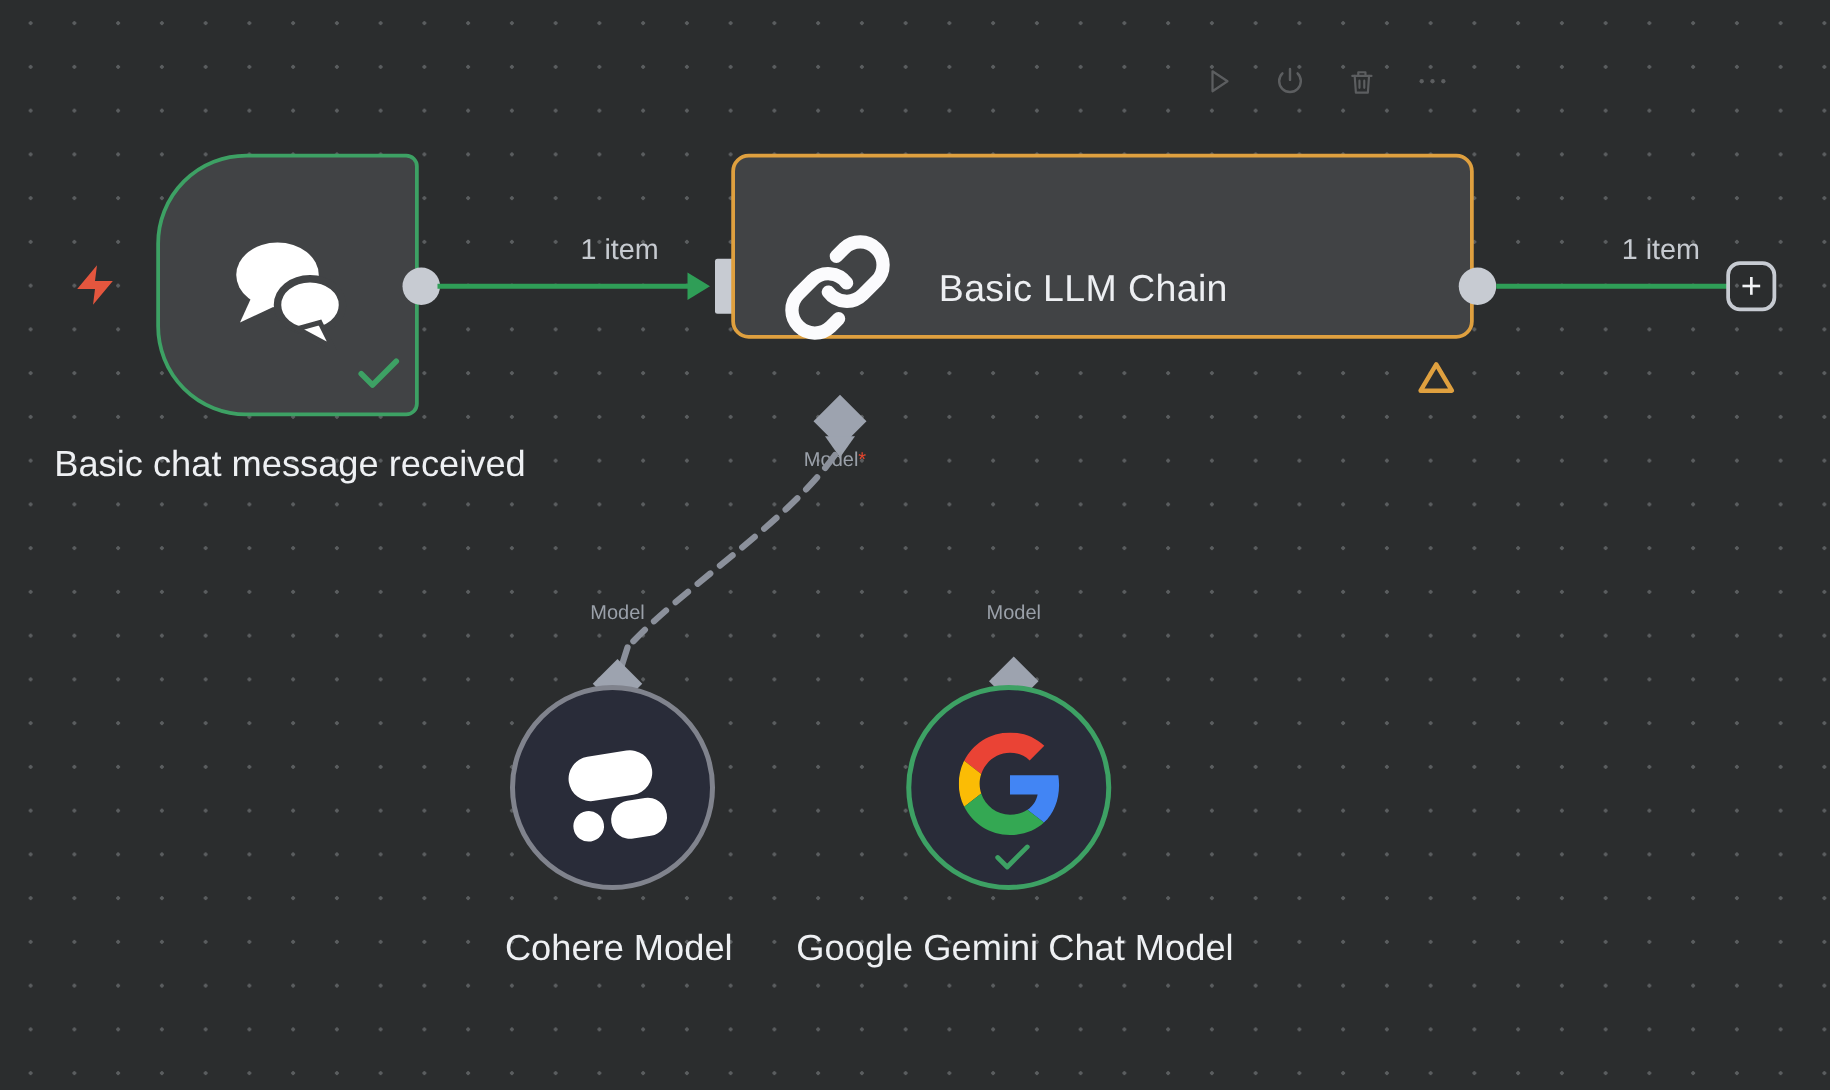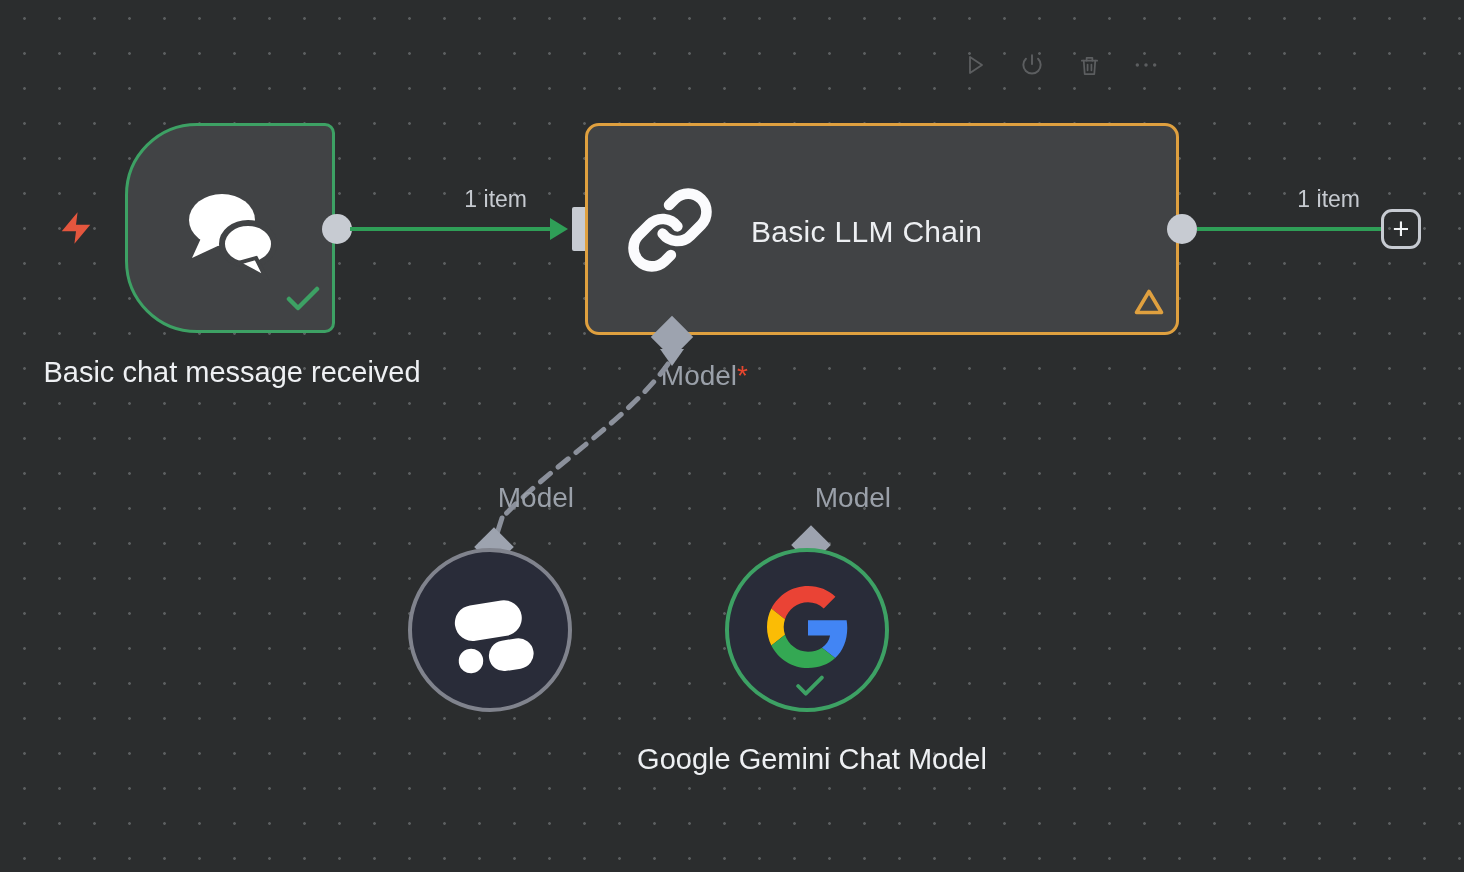--- a/index.html
+++ b/index.html
@@ -13,21 +13,21 @@
   
   .toolbar{position:absolute;left:962px;top:52px;display:flex;align-items:center;gap:31px;}
   .tb-icon{width:26px;height:26px;display:flex;align-items:center;justify-content:center;cursor:pointer;}
   .tb-icon svg{stroke:#5c5e60;fill:none;stroke-width:1.8;stroke-linecap:round;stroke-linejoin:round;}
   
   .node-rect{position:absolute;background:#414345;border:3px solid #dfa03f;border-radius:14px;box-sizing:border-box;}
   .trigger-node{position:absolute;background:#414345;border:3px solid #3da164;border-radius:72px 10px 10px 72px;box-sizing:border-box;}
   .circle-node{position:absolute;width:164px;height:164px;border-radius:50%;background:#292c39;border:4px solid;box-sizing:border-box;}
   .node-title{position:absolute;color:#edeff2;font-size:30px;font-weight:500;letter-spacing:.3px;white-space:nowrap;}
   .node-label{position:absolute;color:#eef0f3;font-size:29px;line-height:44px;text-align:center;}
-  .port-label{position:absolute;color:#9aa0a9;font-size:28px;text-align:right;width:160px;}
+  .port-label{position:absolute;color:#9aa0a9;font-size:16px;text-align:center;width:160px;}
   .req{color:#e8462e;}
   .out-circle{position:absolute;width:30px;height:30px;border-radius:50%;background:#c7cbd2;}
   .in-port{position:absolute;width:17px;height:44px;background:#c7cbd2;border-radius:2px;}
   .diamond{position:absolute;background:#9da3af;transform:rotate(45deg);}
   .conn{position:absolute;height:4px;background:#2f9e57;}
   .conn-arrow{position:absolute;width:0;height:0;border-top:11px solid transparent;border-bottom:11px solid transparent;border-left:18px solid #2f9e57;}
   .conn-label{position:absolute;color:#c6cad0;font-size:23px;text-align:right;width:130px;}
   .down-arrow{position:absolute;width:0;height:0;border-left:12px solid transparent;border-right:12px solid transparent;border-top:17px solid #9da3af;}
   .plus-btn{position:absolute;width:40px;height:40px;border:3px solid #c7cbd2;border-radius:11px;box-sizing:border-box;
     display:flex;align-items:center;justify-content:center;color:#f2f4f6;font-size:29px;font-weight:300;cursor:pointer;line-height:1;}
@@ -91,21 +91,21 @@
     </div>
   </div>
   <div class="out-circle" style="left:322px;top:214px;"></div>
   <div class="node-label" style="left:32px;top:350px;width:400px;">Basic chat message received</div>
 
   <div class="conn" style="left:350px;top:227px;width:204px;"></div>
   <div class="conn-arrow" style="left:550px;top:218px;"></div>
   <div class="conn-label" style="left:397px;top:186px;">1 item</div>
   <div class="in-port" style="left:572px;top:207px;"></div>
 
-  <div class="node-rect" style="left:585px;top:123px;width:594px;height:212px;">
+  <div class="node-rect" style="left:585px;top:123px;width:594px;height:148px;">
     <div class="abs" style="left:38px;top:60px;">
       <svg width="88" height="88" viewBox="0 0 24 24" stroke="#fbfbfd" fill="none" stroke-width="2.9" stroke-linecap="round" stroke-linejoin="round">
         <path d="M10 13a5 5 0 0 0 7.54.54l3-3a5 5 0 0 0-7.07-7.07l-1.72 1.71"></path>
         <path d="M14 11a5 5 0 0 0-7.54-.54l-3 3a5 5 0 0 0 7.07 7.07l1.71-1.71"></path>
       </svg>
     </div>
     <div class="node-title" style="left:163px;top:89px;">Basic LLM Chain</div>
     <div class="abs" style="left:545px;top:162px;">
       <svg width="32" height="28" viewBox="0 0 32 28" fill="none" stroke="#dfa03f" stroke-width="3.6" stroke-linejoin="round">
         <path d="M16 3.5 L28.5 24.5 H3.5 Z"></path>
@@ -131,20 +131,21 @@
     <div class="abs" style="left:28px;top:28px;">
       <svg width="102" height="102" viewBox="0 0 100 100">
         <g transform="rotate(-9 50 50)" fill="#fff">
           <rect x="16" y="22" width="66" height="35" rx="17.5"></rect>
           <rect x="44" y="61" width="44" height="30" rx="15"></rect>
           <circle cx="26" cy="76" r="12"></circle>
         </g>
       </svg>
     </div>
   </div>
+  <div class="node-label" style="left:345px;top:737px;width:300px;">Cohere Model</div>
 
   <div class="port-label" style="left:731px;top:482px;">Model</div>
   <div class="diamond" style="left:797px;top:531px;width:28px;height:28px;"></div>
   <div class="circle-node" style="left:725px;top:548px;border-color:#3da164;">
     <div class="abs" style="left:38px;top:34px;">
       <svg width="82" height="82" viewBox="0 0 48 48">
         <path fill="#EA4335" d="M24 9.5c3.54 0 6.71 1.22 9.21 3.6l6.85-6.85C35.9 2.38 30.47 0 24 0 14.62 0 6.51 5.38 2.56 13.22l7.98 6.19C12.43 13.72 17.74 9.5 24 9.5z"></path>
         <path fill="#4285F4" d="M46.98 24.55c0-1.57-.15-3.09-.38-4.55H24v9.02h12.94c-.58 2.96-2.26 5.48-4.78 7.18l7.73 6c4.51-4.18 7.09-10.36 7.09-17.65z"></path>
         <path fill="#FBBC05" d="M10.53 28.59c-.48-1.45-.76-2.99-.76-4.59s.27-3.14.76-4.59l-7.98-6.19C.92 16.46 0 20.12 0 24c0 3.88.92 7.54 2.56 10.78l7.97-6.19z"></path>
         <path fill="#34A853" d="M24 48c6.48 0 11.93-2.13 15.89-5.81l-7.73-6c-2.15 1.45-4.92 2.3-8.16 2.3-6.26 0-11.57-4.22-13.47-9.91l-7.98 6.19C6.51 42.62 14.62 48 24 48z"></path>

